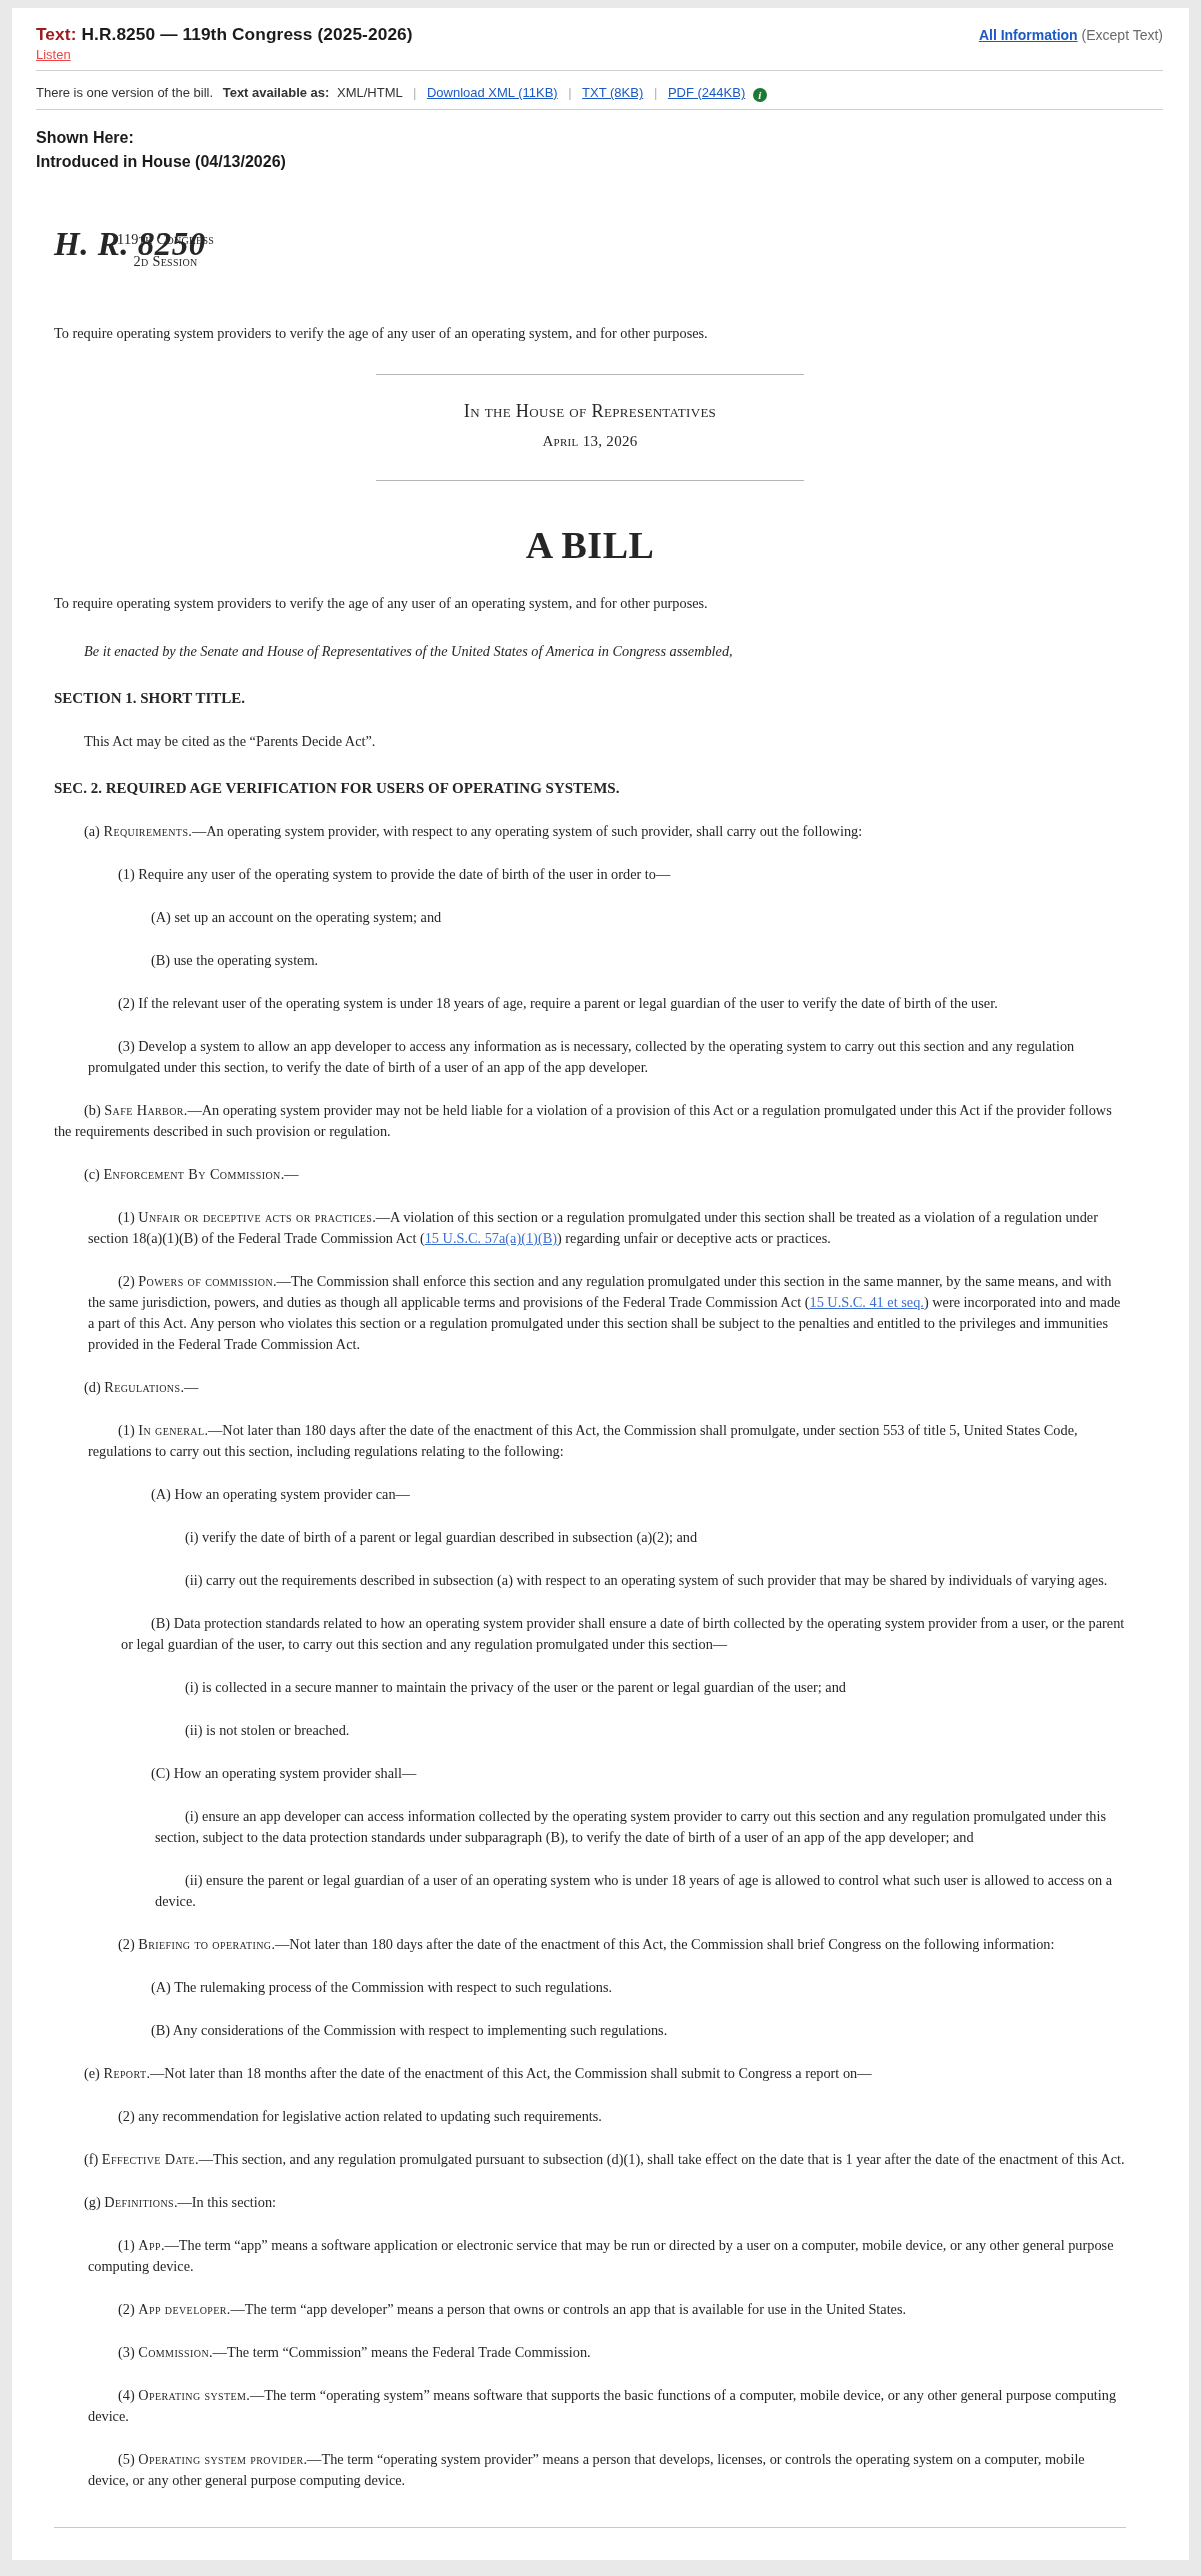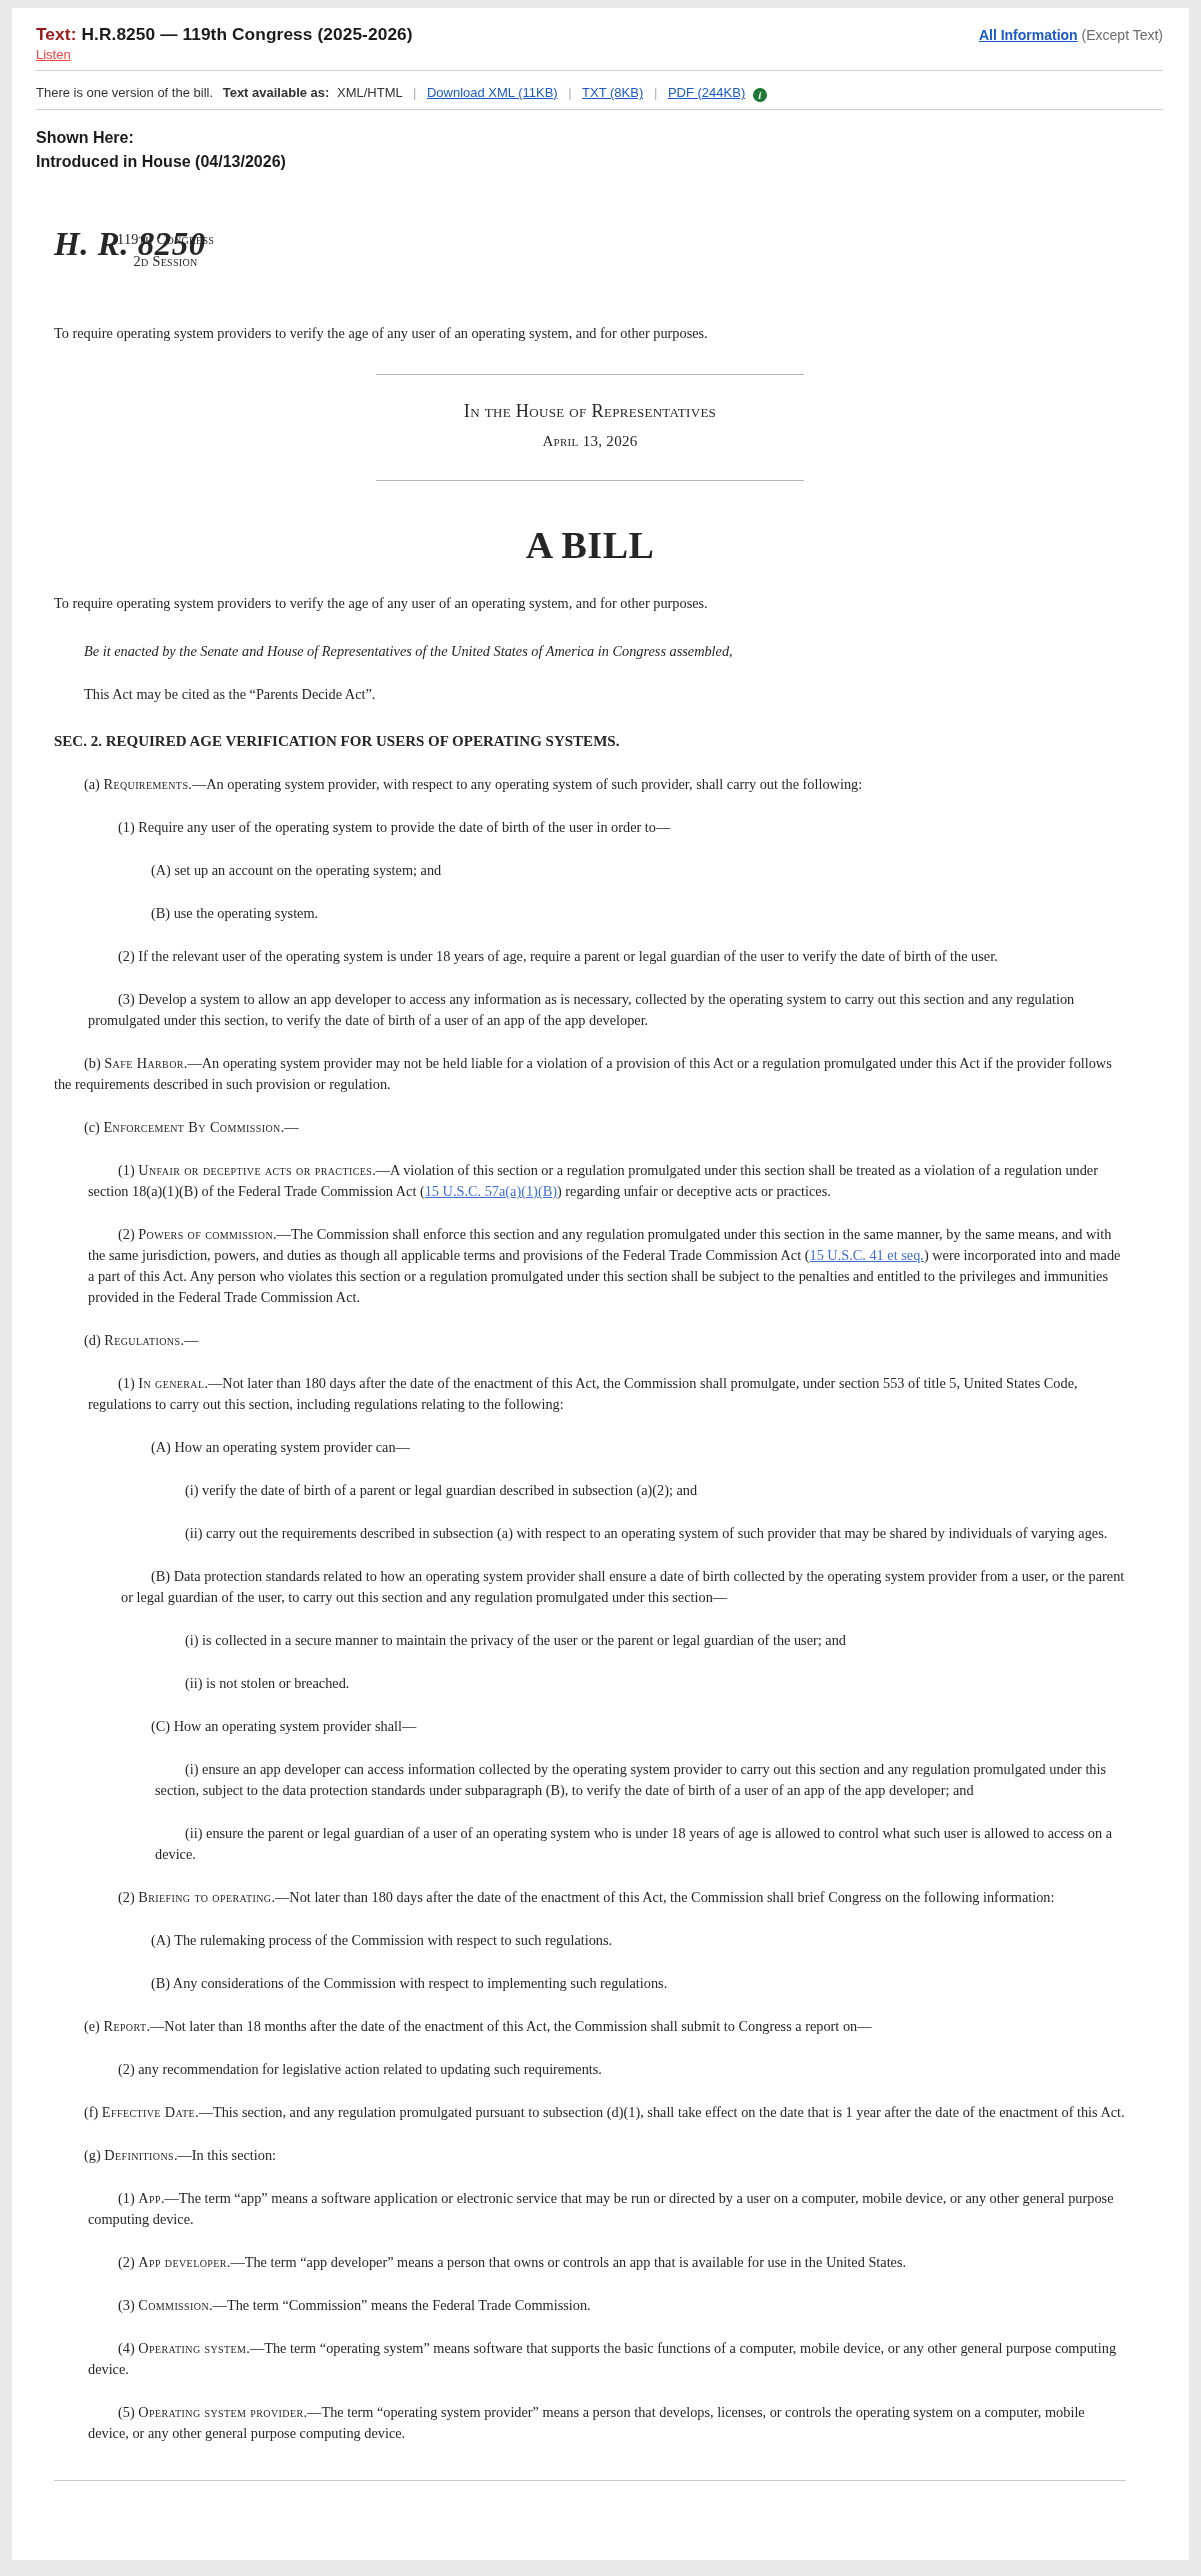--- a/index.html
+++ b/index.html
@@ -121,20 +121,21 @@
 
     <hr class="hr-short">
 
     <div class="a-bill">A BILL</div>
 
     <p class="official-title">To require operating system providers to verify the age of any user of an operating system, and for other purposes.</p>
 
     <p class="enacting">Be it enacted by the Senate and House of Representatives of the United States of America in Congress assembled,</p>
 
     <div class="bill-body">
+        <p class="bill-heading lvl0"><span>SECTION 1. SHORT TITLE.</span></p>
         <p class="lvl0 ind"><span>This Act may be cited as the “Parents Decide Act”.</span></p>
         <p class="bill-heading lvl0"><span>SEC. 2. REQUIRED AGE VERIFICATION FOR USERS OF OPERATING SYSTEMS.</span></p>
         <p class="lvl0 ind"><span>(a) </span><span class="sc">Requirements</span><span>.—An operating system provider, with respect to any operating system of such provider, shall carry out the following:</span></p>
         <p class="lvl1 ind"><span>(1) Require any user of the operating system to provide the date of birth of the user in order to—</span></p>
         <p class="lvl2 ind"><span>(A) set up an account on the operating system; and</span></p>
         <p class="lvl2 ind"><span>(B) use the operating system.</span></p>
         <p class="lvl1 ind"><span>(2) If the relevant user of the operating system is under 18 years of age, require a parent or legal guardian of the user to verify the date of birth of the user.</span></p>
         <p class="lvl1 ind"><span>(3) Develop a system to allow an app developer to access any information as is necessary, collected by the operating system to carry out this section and any regulation promulgated under this section, to verify the date of birth of a user of an app of the app developer.</span></p>
         <p class="lvl0 ind"><span>(b) </span><span class="sc">Safe Harbor</span><span>.—An operating system provider may not be held liable for a violation of a provision of this Act or a regulation promulgated under this Act if the provider follows the requirements described in such provision or regulation.</span></p>
         <p class="lvl0 ind"><span>(c) </span><span class="sc">Enforcement By Commission</span><span>.—</span></p>

